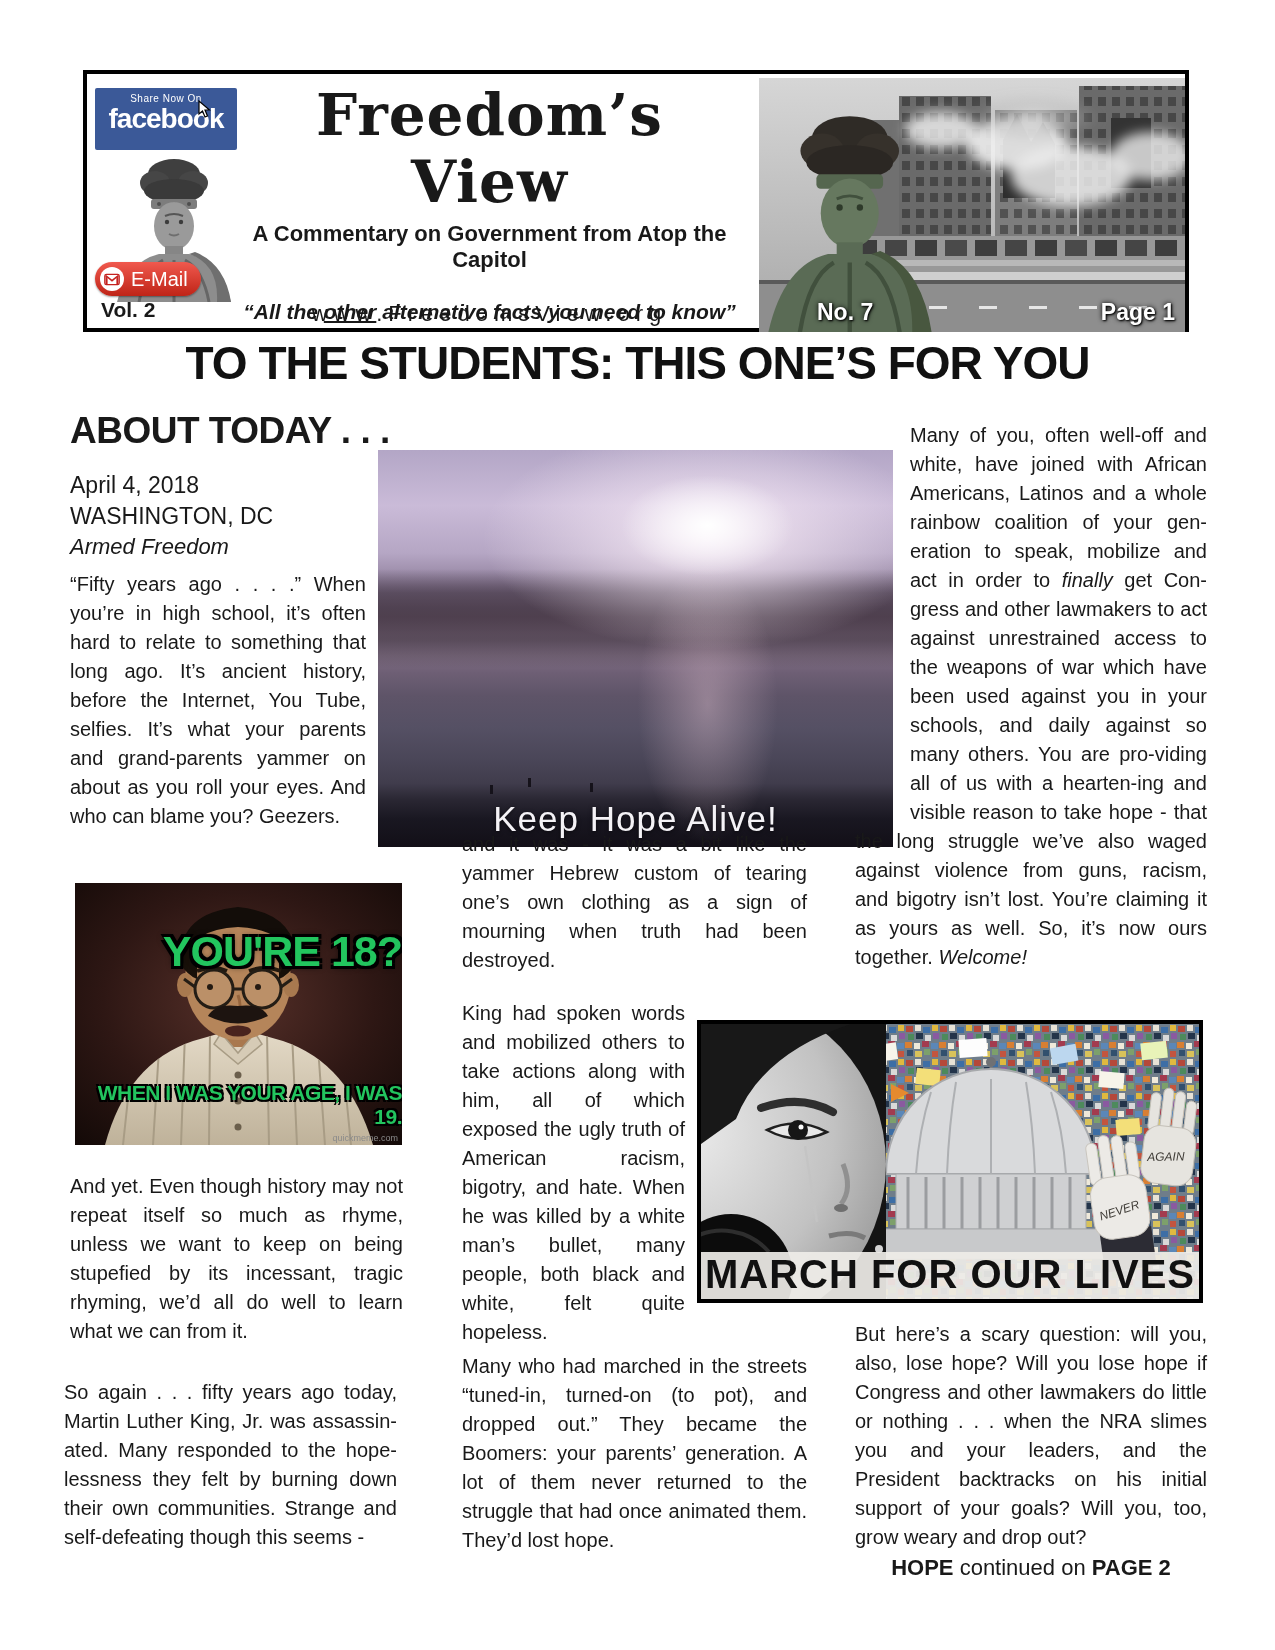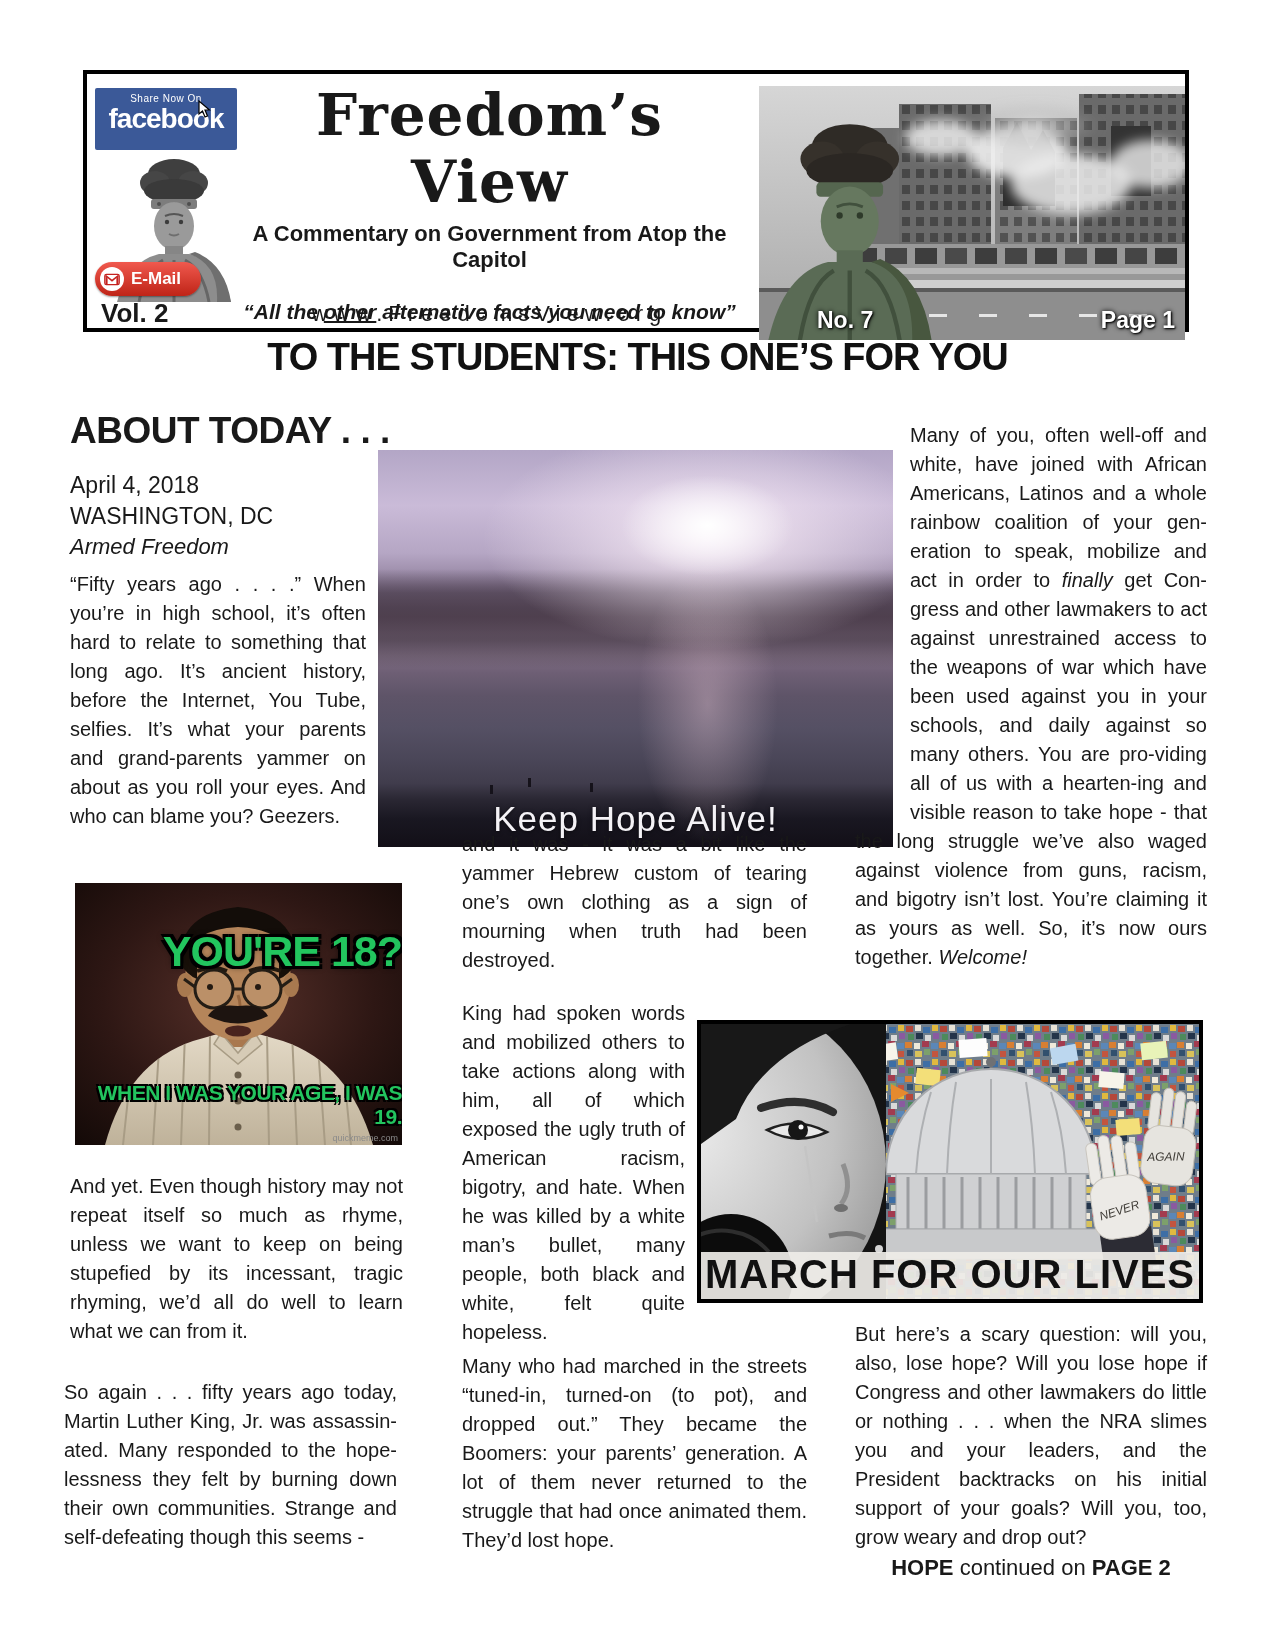--- a/index.html
+++ b/index.html
@@ -19,37 +19,37 @@
   .fb-top { font-size:10px; padding-top:5px; letter-spacing:.5px; }
   .fb-logo { font-size:28px; font-weight:bold; letter-spacing:-1px; line-height:1.1; position:relative;}
   .cursor-ic { position:absolute; right:26px; top:12px; }
   .statue-sm { left:12px; top:78px; }
   .email-btn { left:8px; top:188px; width:106px; height:34px;
     background:linear-gradient(#f0594e,#bf2417); border-radius:17px;
     display:flex; align-items:center; gap:7px; padding:0 10px 0 5px; box-sizing:border-box;
     box-shadow:0 1px 2px rgba(0,0,0,.4); cursor:pointer; }
   .email-ic { width:24px; height:24px; background:#fff; border-radius:50%;
     display:flex; align-items:center; justify-content:center; flex:0 0 auto; }
-  .email-lbl { color:#fff; font-weight:bold; font-size:17px; }
-  .vol { left:14px; top:224px; font-size:26px; font-weight:bold; }
+  .email-lbl { color:#fff; font-weight:normal; font-size:20px; }
+  .vol { left:14px; top:224px; font-size:21px; font-weight:bold; }
   .mast-center { left:150px; top:8px; width:505px; text-align:center; }
   .mast-title { font-family:"DejaVu Serif", serif; font-weight:bold; font-size:58px; line-height:1.15; letter-spacing:1px; }
   .mast-sub { margin-top:6px; font-size:22px; font-weight:bold; }
   .mast-web { margin-top:28px; font-size:22px; font-weight:normal; letter-spacing:6px; }
   .mast-tagline { left:150px; top:226px; width:505px; text-align:center;
     font-size:21px; font-weight:bold; font-style:italic; }
   .mast-tagline .u { text-decoration:underline; }
-  .mast-photo { left:672px; top:12px; width:426px; height:254px; overflow:hidden; background:#9a9a9a; }
+  .mast-photo { left:672px; top:4px; width:426px; height:254px; overflow:hidden; background:#9a9a9a; }
   .photo-overlay { position:absolute; bottom:6px; color:#fff; font-weight:bold; font-size:23px;
     text-shadow:0 0 5px #000, 1px 1px 2px #000; }
   .ov-issue { left:58px; } .ov-page { right:10px; }
 
   
   .headline { left:0; top:336px; width:100%; text-align:center;
-    font-size:38px; font-weight:bold; letter-spacing:-1px; color:#111; }
+    font-size:46px; font-weight:bold; letter-spacing:-1px; color:#111; }
 
   
   .about-title { left:70px; top:410px; font-size:37px; font-weight:bold; letter-spacing:-.5px; }
   .dl-date { left:70px; top:472px; font-size:23px; }
   .dl-loc  { left:70px; top:503px; font-size:23px; }
   .dl-by   { left:70px; top:534px; font-size:22px; font-style:italic; }
   .lpara1 { left:70px; top:570px;  width:296px; }
   .lpara2 { left:70px; top:1172px; width:333px; }
   .lpara3 { left:64px; top:1378px; width:333px; }
 

